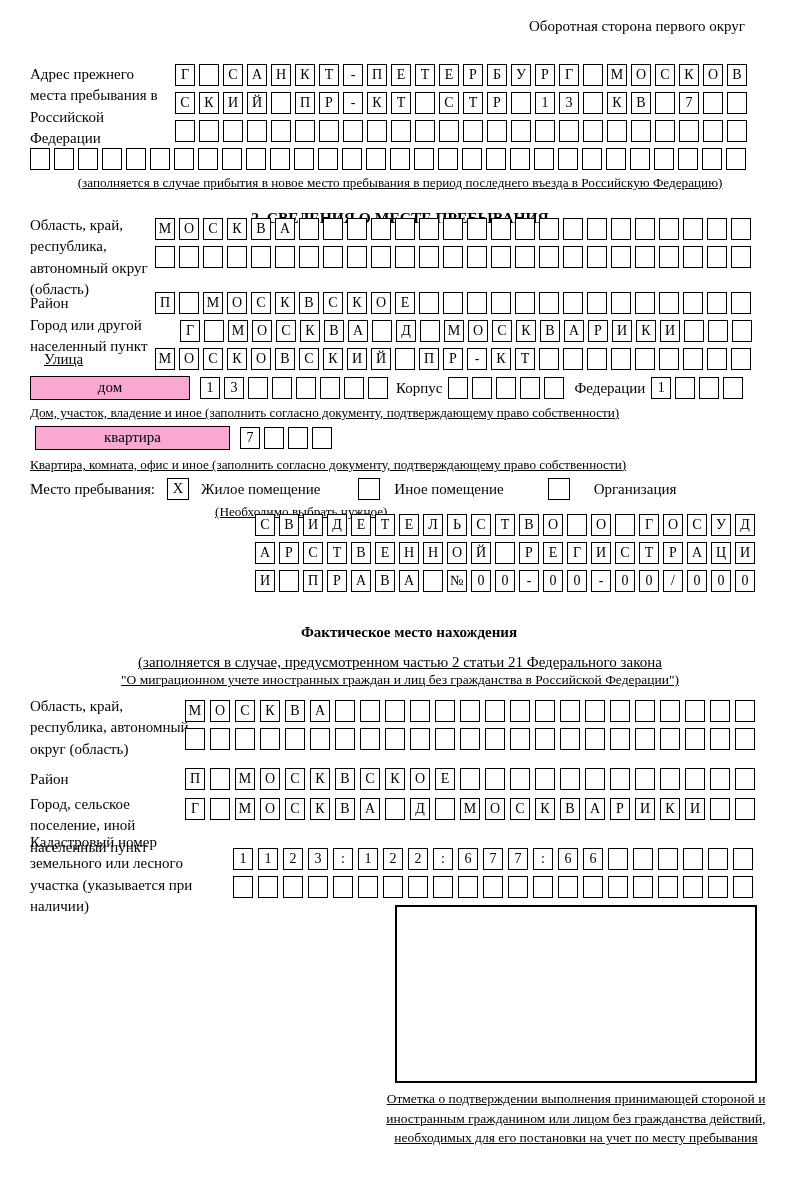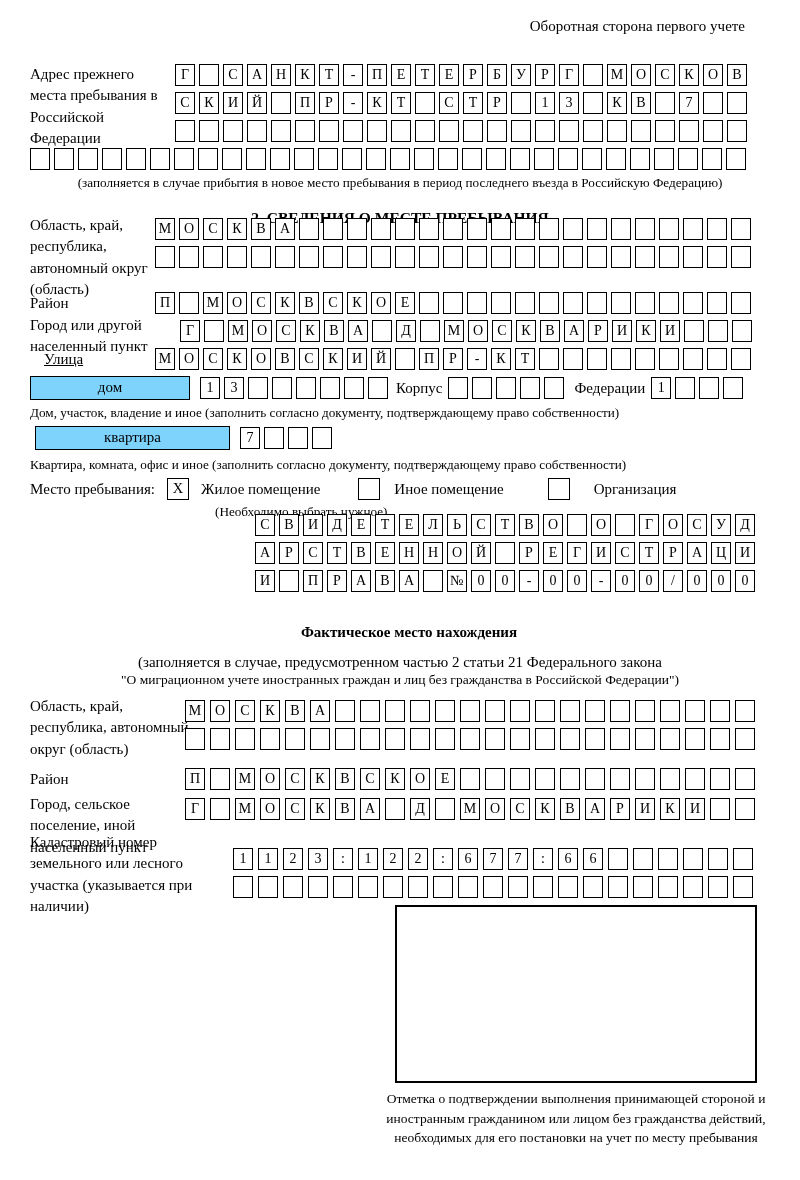--- a/index.html
+++ b/index.html
@@ -1,39 +1,39 @@
 <!DOCTYPE html>
 <html><head>
 <meta charset="utf-8">
 <style>
   html,body{margin:0;padding:0;background:#fff;}
   .page{position:relative;width:800px;height:1180px;background:#ffffff;overflow:hidden;
         font-family:"Liberation Serif","DejaVu Serif",serif;color:#000;font-size:15px;}
   .abs{position:absolute;}
   .lbl{line-height:1.42;}
-  .cap{font-size:13.2px;line-height:1.35;}
+  .cap{font-size:13.2px;line-height:1.35;text-decoration:underline;}
   .title{font-weight:bold;font-size:15.5px;text-align:center;}
   .cells{display:flex;gap:4px;}
   .cells.g5{gap:5px;}
   .cell{box-sizing:border-box;flex:none;width:20px;height:22px;border:1.6px solid #000;
         text-align:center;line-height:19px;font-size:14px;background:#fff;}
   .inputbox{box-sizing:border-box;border:1.6px solid #000;height:24px;text-align:center;
-        line-height:20px;background:#7dd3fc;flex:none;}
+        line-height:20px;background:#f9a8d4;flex:none;}
   .chk{box-sizing:border-box;flex:none;width:22px;height:22px;border:1.6px solid #000;
         text-align:center;line-height:19px;font-size:14.5px;background:#fff;}
   .inline-row{display:flex;align-items:center;}
   .markbox{box-sizing:border-box;border:2px solid #000;background:#fff;}
   .center{text-align:center;}
 </style>
 </head>
 <body>
 
 <div class="page">
 
-  <div class="abs" style="top:18px;right:55px;font-size:15px;">Оборотная сторона первого учете</div>
+  <div class="abs" style="top:18px;right:55px;font-size:15px;">Оборотная сторона первого округ</div>
 
   <div class="abs lbl" style="left:30px;top:64px;width:140px;">Адрес прежнего места пребывания в Российской Федерации</div>
   <div class="abs cells" style="left:175px;top:64px;">
       <span class="cell">Г</span>
       <span class="cell"></span>
       <span class="cell">С</span>
       <span class="cell">А</span>
       <span class="cell">Н</span>
       <span class="cell">К</span>
       <span class="cell">Т</span>

